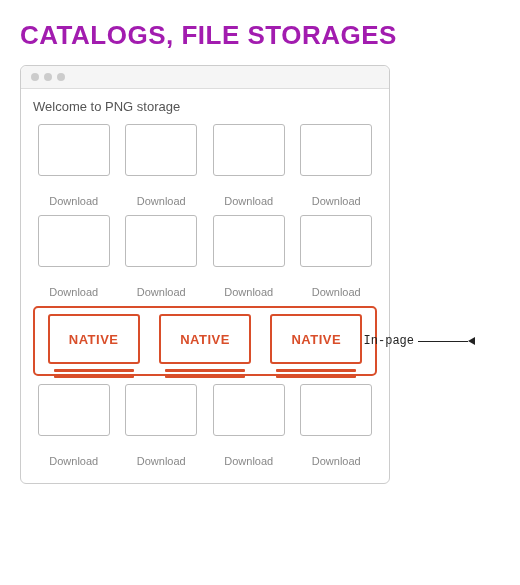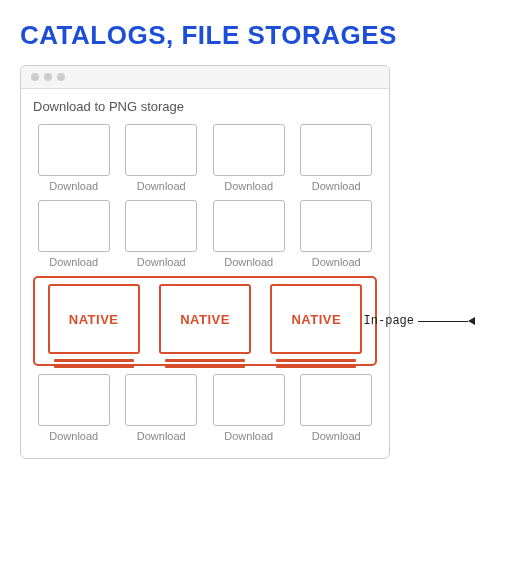--- a/index.html
+++ b/index.html
@@ -15,21 +15,21 @@
       display: flex;
       flex-direction: column;
       align-items: flex-start;
       position: relative;
     }
     .page-title {
       font-size: 26px;
       font-weight: 900;
       letter-spacing: 0.5px;
       margin-bottom: 14px;
-      color: #1d4ed8;
+      color: #a21caf;
     }
     
     .browser-window {
       width: 370px;
       border: 1.5px solid #ccc;
       border-radius: 6px;
       background: #fff;
       padding: 0 0 10px 0;
       position: relative;
     }
@@ -60,21 +60,21 @@
     .file-grid {
       display: grid;
       grid-template-columns: repeat(4, 1fr);
       gap: 6px;
       margin-bottom: 8px;
     }
     .file-item {
       display: flex;
       flex-direction: column;
       align-items: center;
-      gap: 4px;
+      gap: 19px;
     }
     .file-thumb {
       width: 72px;
       height: 52px;
       border: 1.5px solid #bbb;
       border-radius: 3px;
       background: #fff;
     }
     .file-label {
       font-size: 11px;
@@ -94,21 +94,21 @@
       gap: 6px;
     }
     .native-item {
       display: flex;
       flex-direction: column;
       align-items: center;
       gap: 0;
     }
     .native-thumb {
       width: 92px;
-      height: 70px;
+      height: 50px;
       border: 2px solid #d94e2a;
       border-radius: 3px;
       background: #fff;
       display: flex;
       align-items: center;
       justify-content: center;
       position: relative;
     }
     .native-thumb::after {
       content: '';
@@ -163,21 +163,21 @@
     <div class="browser-window">
 
       <div class="browser-titlebar">
         <span class="browser-dot"></span>
         <span class="browser-dot"></span>
         <span class="browser-dot"></span>
       </div>
 
       <div class="browser-content">
 
-        <div class="browser-welcome">Download to PNG storage</div>
+        <div class="browser-welcome">Welcome to PNG storage</div>
 
         <div class="file-grid">
           <div class="file-item">
             <div class="file-thumb"></div>
             <span class="file-label">Download</span>
           </div>
           <div class="file-item">
             <div class="file-thumb"></div>
             <span class="file-label">Download</span>
           </div>

